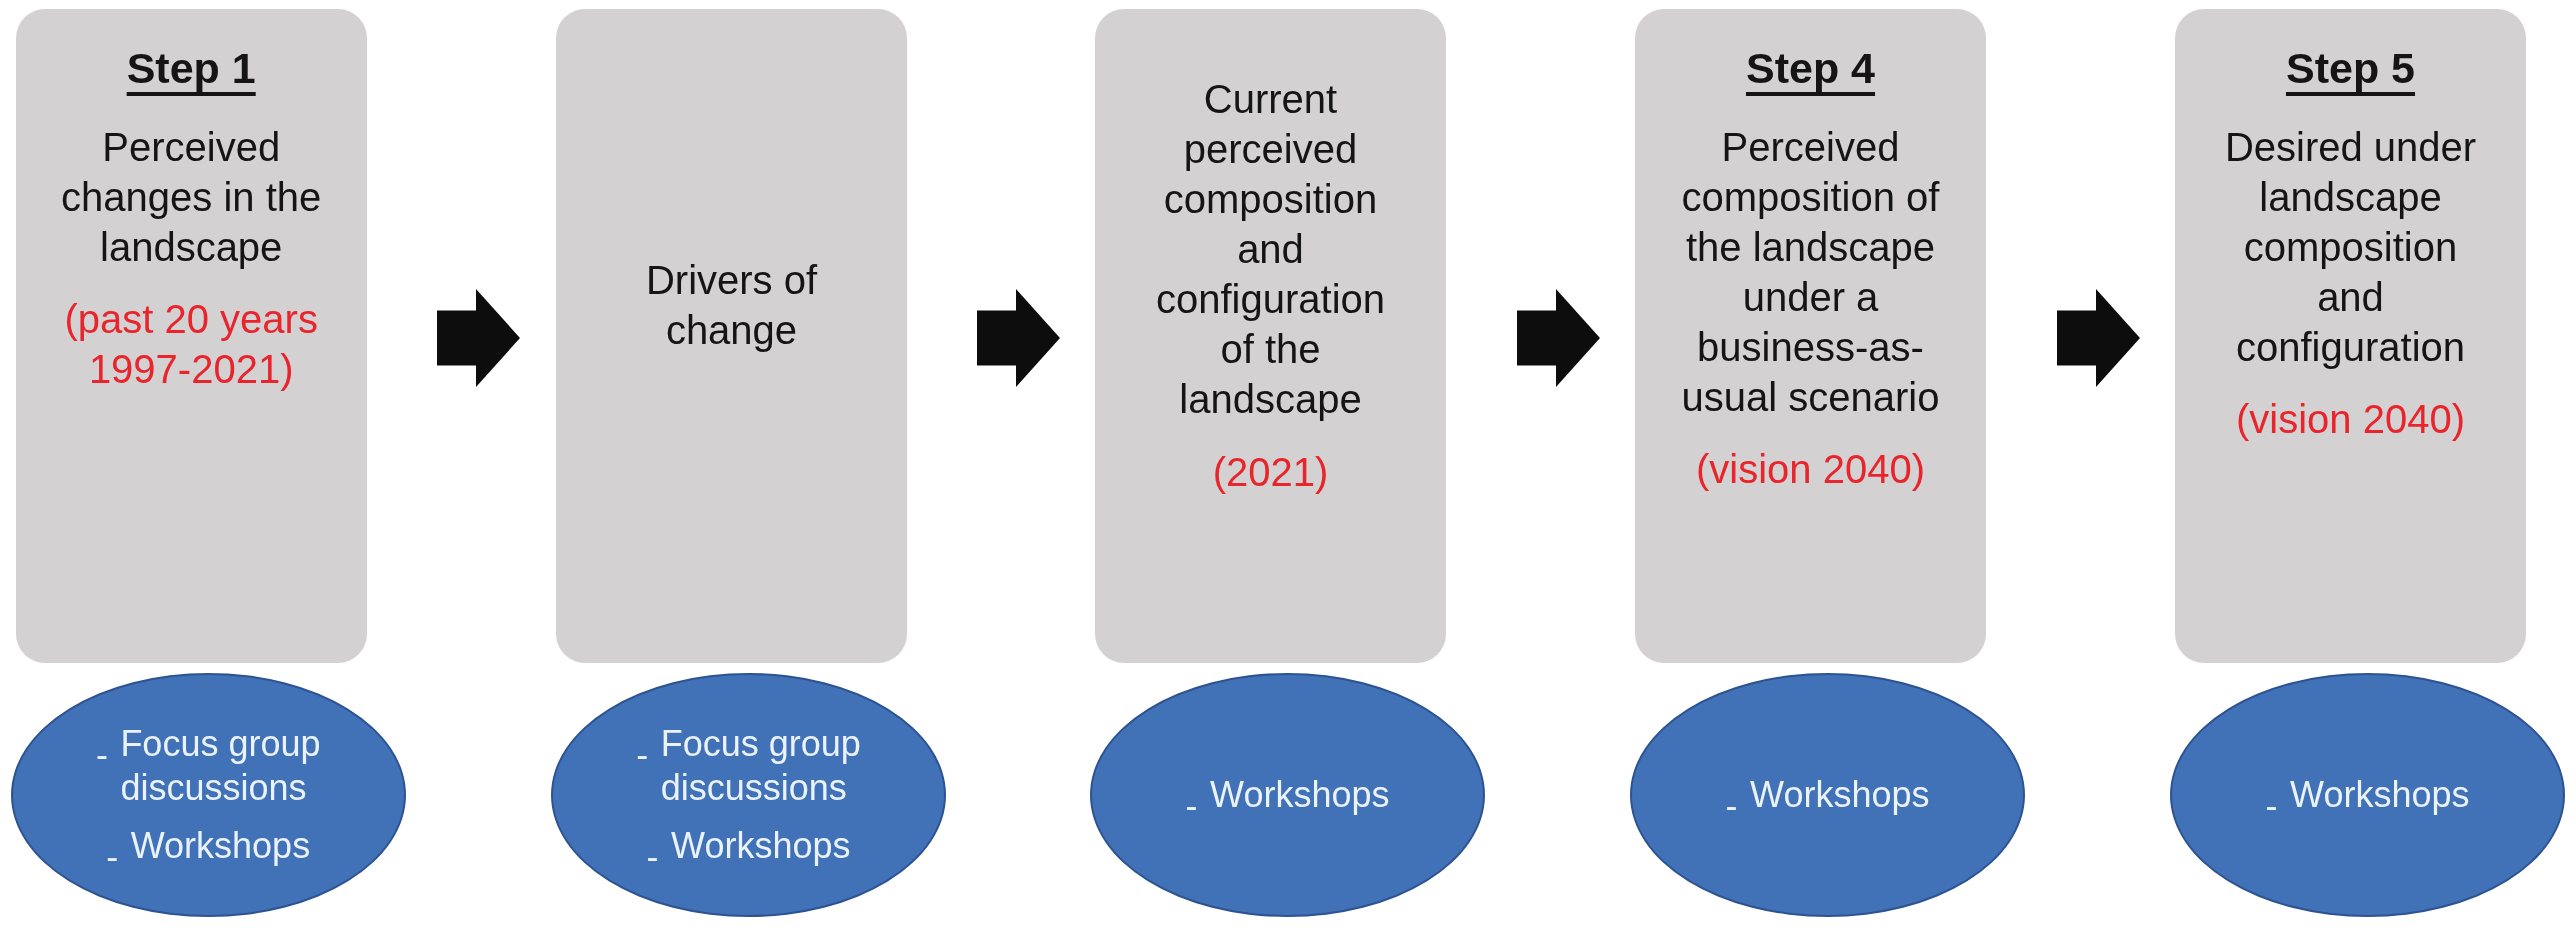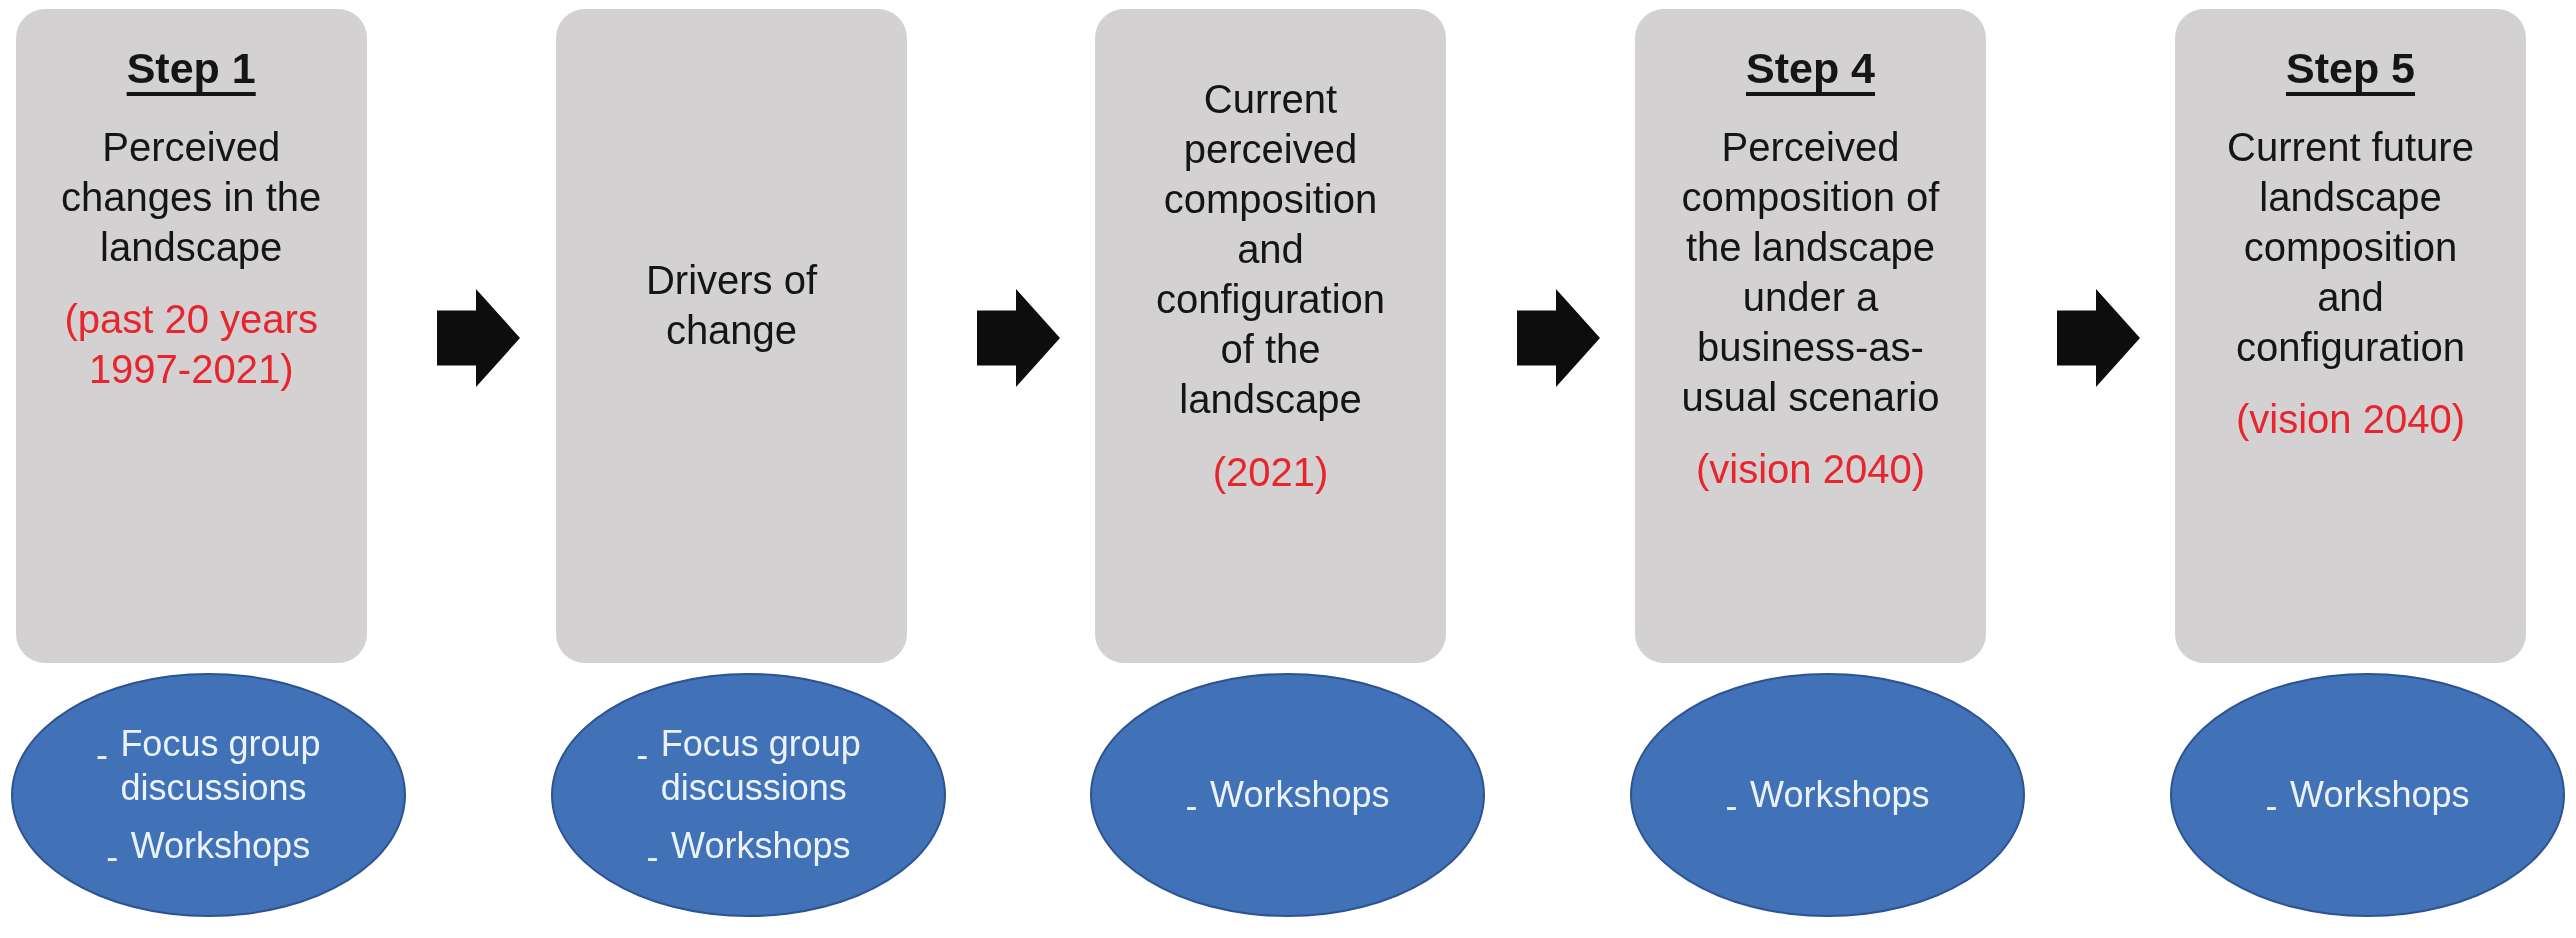--- a/index.html
+++ b/index.html
@@ -160,21 +160,21 @@
         </div>
     </div>
   </section>
 
   <div class="arrow a4"></div>
 
   <section class="step-col c5">
     <div class="step-box">
       <div class="step-title">Step 5</div>
       <div class="body-wrap">
-        <p class="step-body">Current future
+        <p class="step-body">Desired under
 landscape
 composition
 and
 configuration</p>
         <p class="step-note">(vision 2040)</p>
       </div>
     </div>
     <div class="ellipse">
       <div class="bullets">
           <div class="bullet-item">

